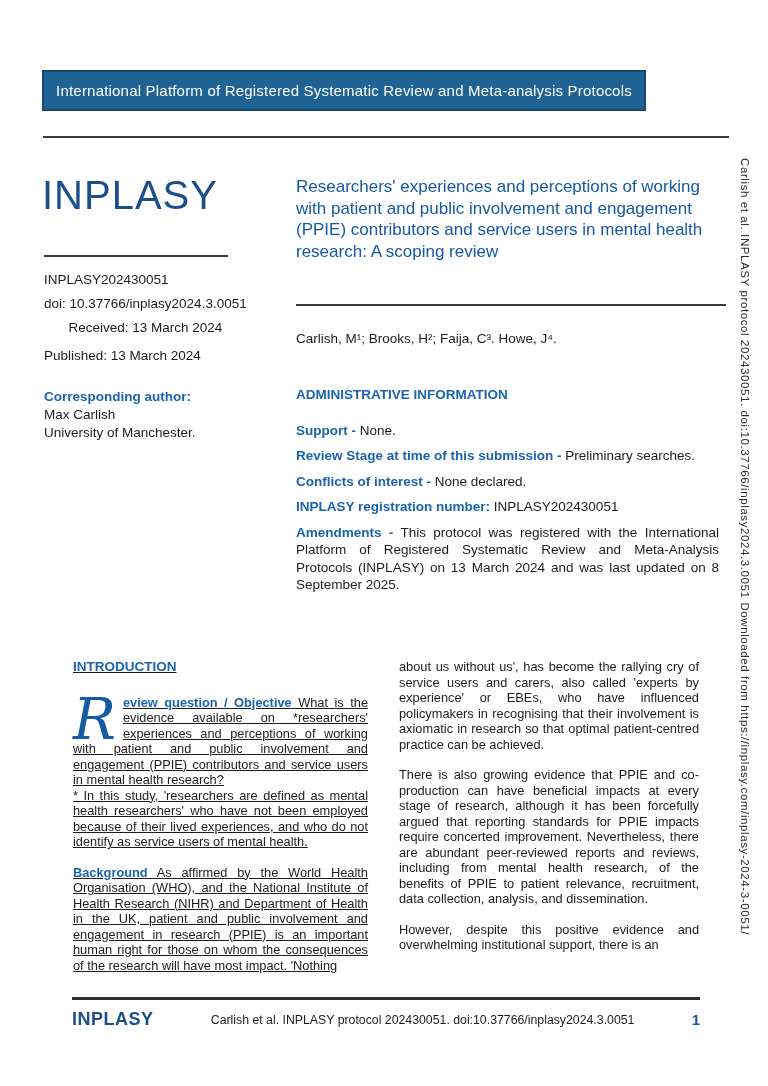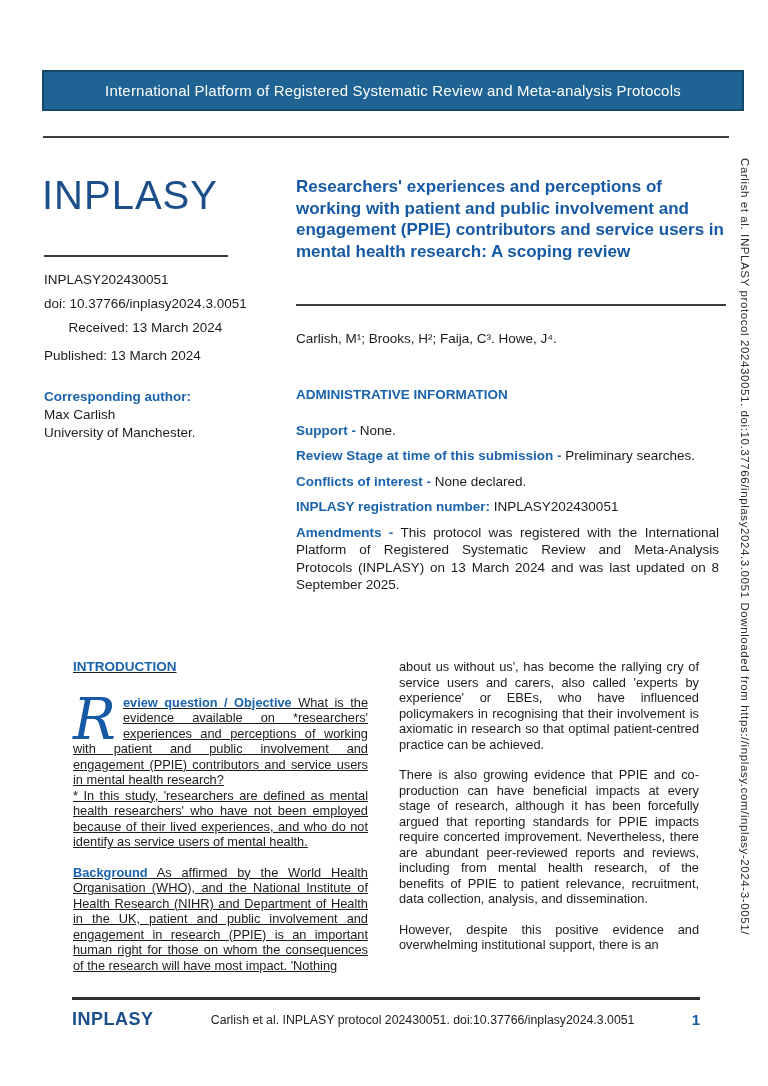--- a/index.html
+++ b/index.html
@@ -10,40 +10,40 @@
     --blue:#1a63ad;
     --rule:#3b3b3b;
     --text:#1c1c1c;
   }
   html,body{margin:0;padding:0;background:#ffffff;}
   .page{
     position:relative;width:768px;height:1086px;background:#fff;overflow:hidden;
     font-family:"Liberation Sans", sans-serif;color:var(--text);
   }
   .banner{
-    position:absolute;left:42px;top:70px;width:702px;height:41px;box-sizing:border-box;
+    position:absolute;left:42px;top:70px;width:604px;height:41px;box-sizing:border-box;
     background:var(--banner);border:2px solid var(--banner-border);
     display:flex;align-items:center;justify-content:center;
     color:#fff;font-size:15px;letter-spacing:0.2px;
   }
   .hr{position:absolute;height:2px;background:var(--rule);}
   .hr-top{left:43px;top:136px;width:686px;}
   .hr-logo{left:44px;top:255px;width:184px;}
   .hr-title{left:296px;top:304px;width:430px;}
   .hr-footer{left:72px;top:997px;width:628px;height:3px;background:#2f2f2f;}
   .logo{
     position:absolute;left:42px;top:175px;font-size:40px;line-height:40px;
     color:var(--navy);letter-spacing:1px;font-weight:400;
   }
   .meta{position:absolute;left:44px;top:272px;font-size:13.5px;}
   .meta p{margin:0 0 9px 0;}
   .meta p.pad{margin-bottom:13px;text-align:center;}
   .title{
     position:absolute;left:296px;top:176px;width:434px;margin:0;
-    font-size:17px;line-height:21.5px;font-weight:bold;color:var(--title);
+    font-size:17px;line-height:21.5px;font-weight:normal;color:var(--title);
   }
   .authors{position:absolute;left:296px;top:331px;margin:0;font-size:13.5px;}
   .lbl{color:var(--blue);font-weight:bold;}
   .corr{position:absolute;left:44px;top:388px;font-size:13.5px;line-height:18px;}
   .corr p{margin:0;}
   .corr .email{font-size:12px;margin-top:13px;}
   .corr .afflbl{margin-top:14px;}
   .admin{position:absolute;left:296px;top:386px;width:430px;font-size:13.5px;line-height:17.5px;}
   .admin h2{font-size:13.5px;margin:0 0 18px 0;color:var(--blue);}
   .admin p{margin:0 7px 8px 0;}

